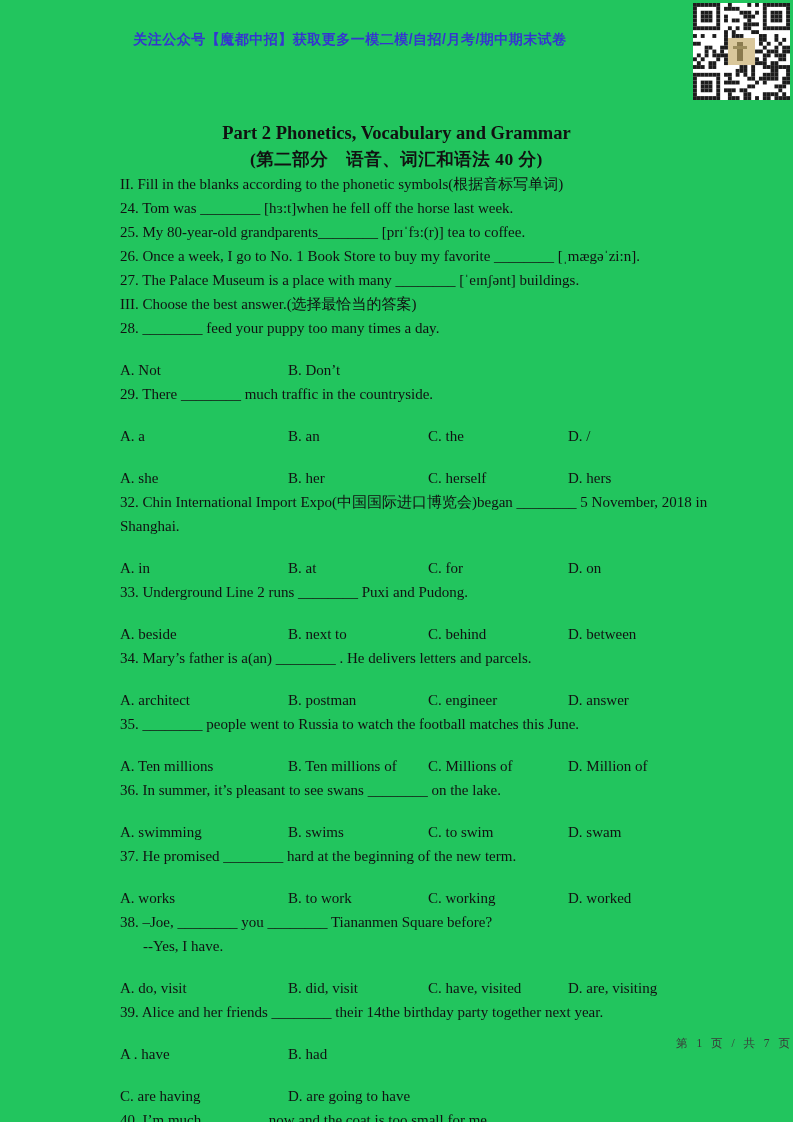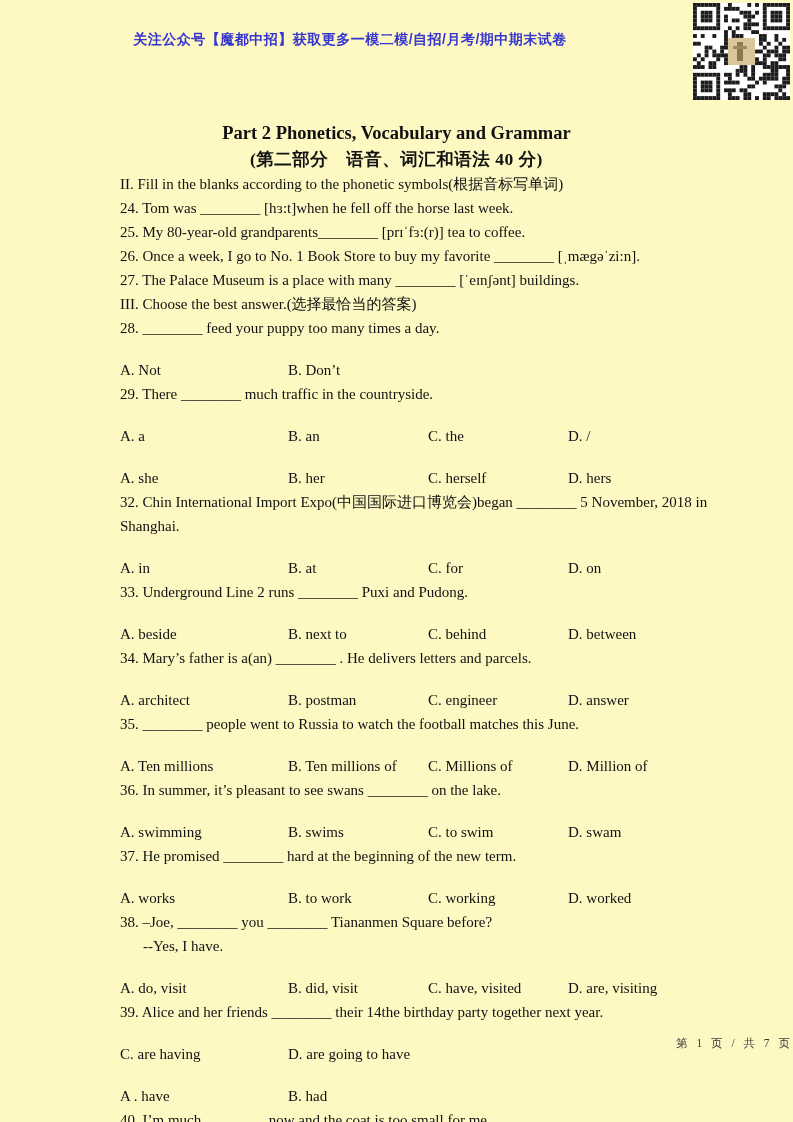--- a/index.html
+++ b/index.html
@@ -1,21 +1,21 @@
 <!DOCTYPE html>
 <html><head>
 <meta charset="utf-8">
 <style>
   html, body { margin: 0; padding: 0; background: #888; }
   .page {
     position: relative;
     width: 793px;
     height: 1122px;
     margin: 0 auto;
-    background: #fef9c3;
+    background: #22c55e;
     font-family: "Liberation Serif", serif;
     color: #111111;
     overflow: hidden;
   }
   .promo {
     position: absolute;
     top: 31px;
     left: 0;
     width: 700px;
     text-align: center;
@@ -397,22 +397,22 @@
       <div class="text-line">35. ________ people went to Russia to watch the football matches this June.</div>
       <div class="opts-line"><span>A. Ten millions</span><span>B. Ten millions of</span><span>C. Millions of</span><span>D. Million of</span></div>
       <div class="text-line">36. In summer, it’s pleasant to see swans ________ on the lake.</div>
       <div class="opts-line"><span>A. swimming</span><span>B. swims</span><span>C. to swim</span><span>D. swam</span></div>
       <div class="text-line">37. He promised ________ hard at the beginning of the new term.</div>
       <div class="opts-line"><span>A. works</span><span>B. to work</span><span>C. working</span><span>D. worked</span></div>
       <div class="text-line">38. –Joe, ________ you ________ Tiananmen Square before?</div>
       <div class="text-line indent">--Yes, I have.</div>
       <div class="opts-line"><span>A. do, visit</span><span>B. did, visit</span><span>C. have, visited</span><span>D. are, visiting</span></div>
       <div class="text-line">39. Alice and her friends ________ their 14the birthday party together next year.</div>
+      <div class="opts-line"><span>A . have</span><span>B. had</span></div>
       <div class="opts-line"><span>C. are having</span><span>D. are going to have</span></div>
-      <div class="opts-line"><span>A . have</span><span>B. had</span></div>
       <div class="text-line">40. I’m much ________ now and the coat is too small for me.</div>
       <div class="text-line">41. ---What a nice notebook! ________ did it cost?</div>
       <div class="text-line indent">---Twenty yuan.</div>
     </div>
 
   <div class="footer">第 1 页 / 共 7 页</div>
 
 </div>
 
 </body></html>

